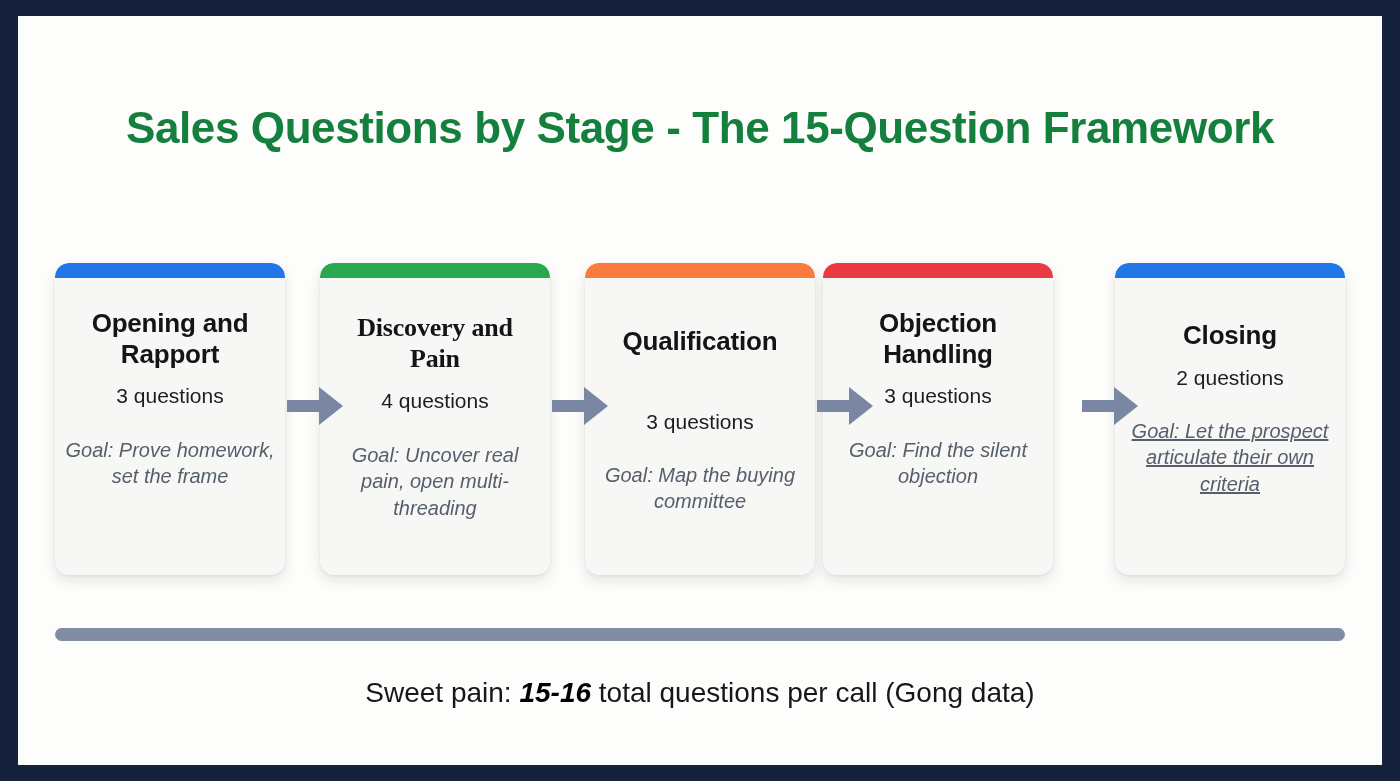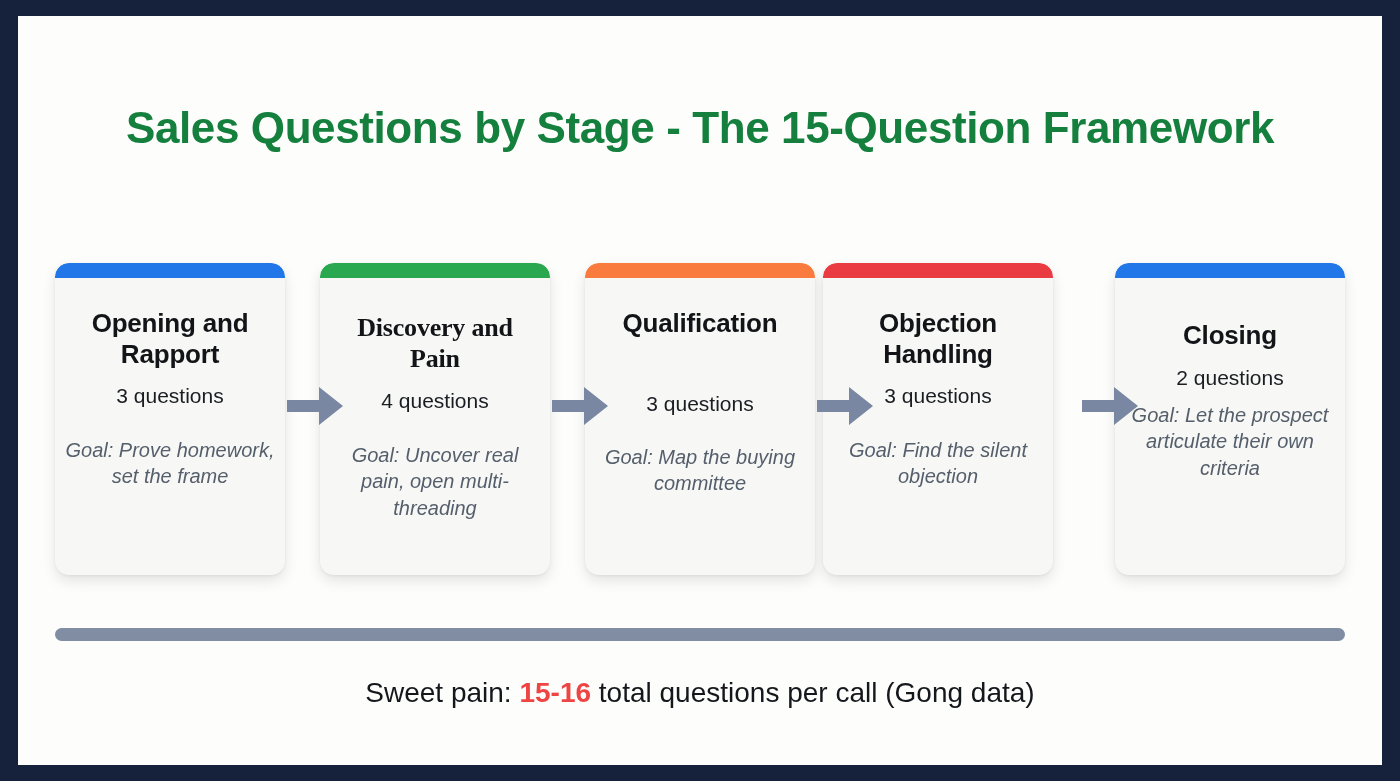--- a/index.html
+++ b/index.html
@@ -117,31 +117,31 @@
 
   
   .card.c1 .card-title { margin-top: 30px; }
   .card.c1 .card-count { margin-top: 14px; }
   .card.c1 .card-goal  { margin-top: 28px; }
 
   .card.c2 .card-title { margin-top: 35px; font-family: Liberation Serif, serif; }
   .card.c2 .card-count { margin-top: 14px; }
   .card.c2 .card-goal  { margin-top: 28px; }
 
-  .card.c3 .card-title { margin-top: 30px; }
+  .card.c3 .card-title { margin-top: 48px; }
   .card.c3 .card-count { margin-top: 52px; }
   .card.c3 .card-goal  { margin-top: 28px; }
 
   .card.c4 .card-title { margin-top: 30px; }
   .card.c4 .card-count { margin-top: 14px; }
   .card.c4 .card-goal  { margin-top: 28px; }
 
   .card.c5 .card-title { margin-top: 42px; }
   .card.c5 .card-count { margin-top: 14px; }
-  .card.c5 .card-goal  { margin-top: 12px; }
+  .card.c5 .card-goal  { margin-top: 28px; text-decoration: underline; }
 
   .arrow {
     position: absolute;
     top: 121px;
     width: 56px;
     height: 44px;
   }
   .arrow.a1 { left: 232px; }
   .arrow.a2 { left: 497px; }
   .arrow.a3 { left: 762px; }
@@ -247,17 +247,17 @@
         <svg viewBox="0 0 56 44" width="56" height="44" aria-hidden="true">
           <path d="M0 16 H32 V3 L56 22 L32 41 V28 H0 Z" fill="#7987a3"></path>
         </svg>
       </div>
 
     </div>
 
     <div id="divider" style="background: rgb(128, 141, 163);"></div>
 
     <div id="footer">
-      <span>Sweet pain: </span><span class="hl" style="color: #ef4444;">15-16</span><span> total questions per call (Gong data)</span>
+      <span>Sweet pain: </span><span class="hl" style="color: #000000; font-style: italic;">15-16</span><span> total questions per call (Gong data)</span>
     </div>
 
   </div>
 </div>
 
 </body></html>

